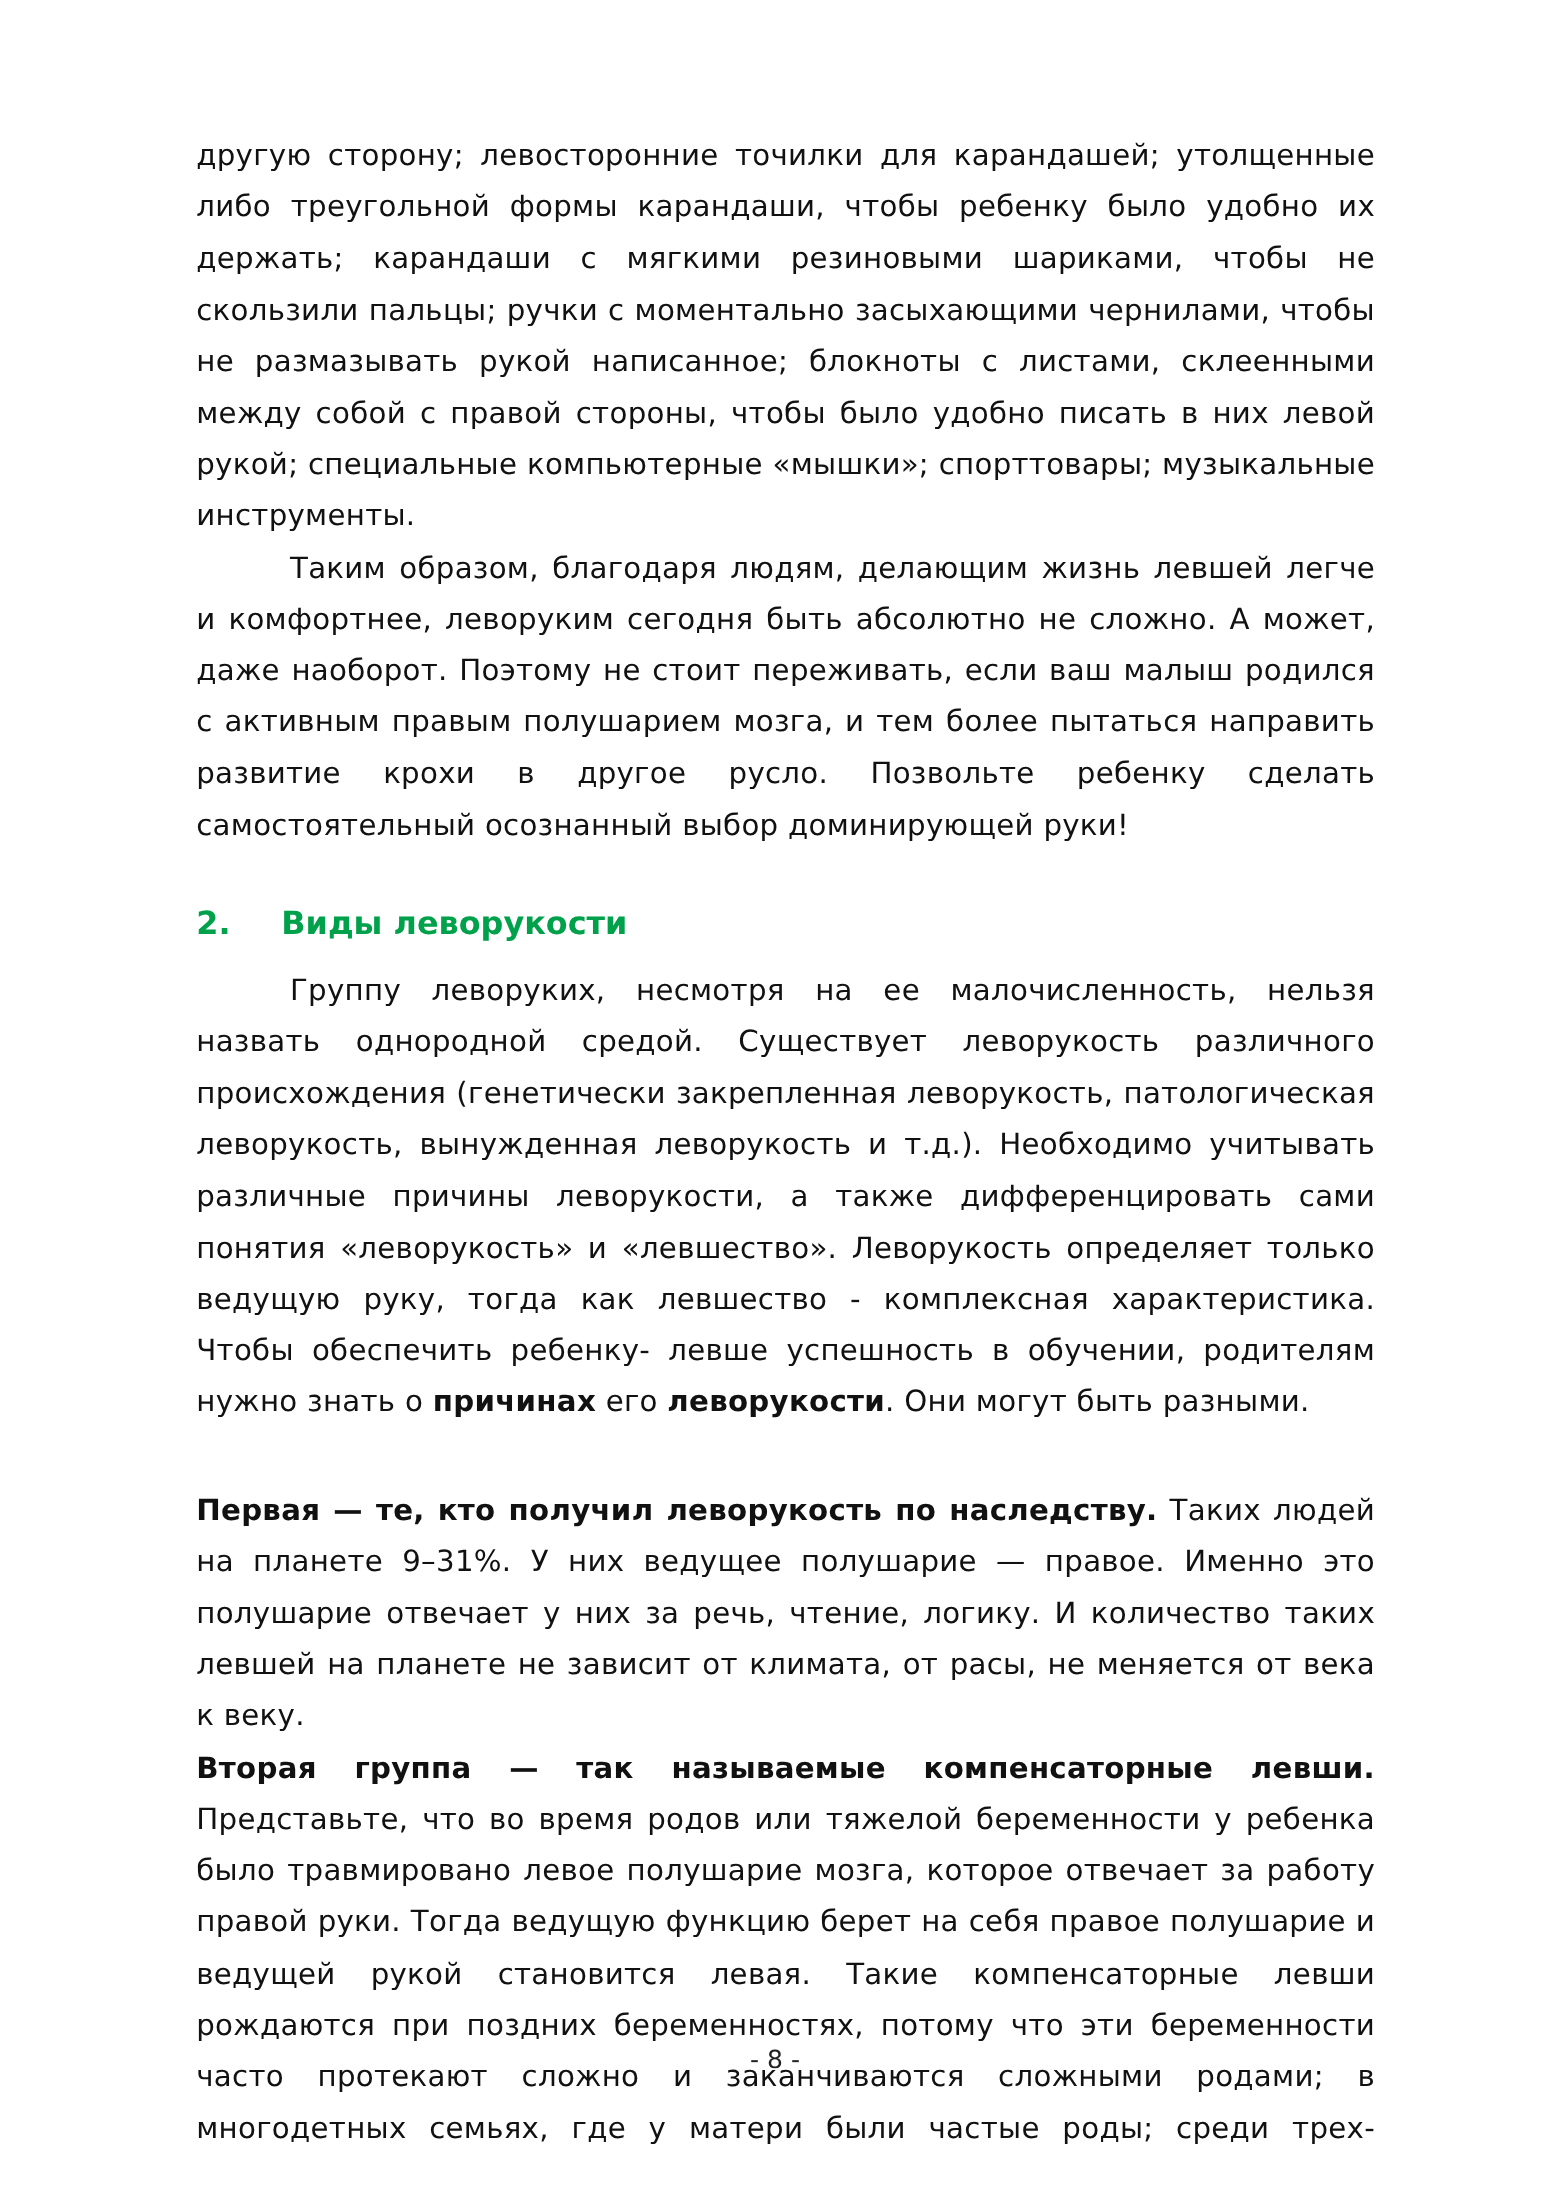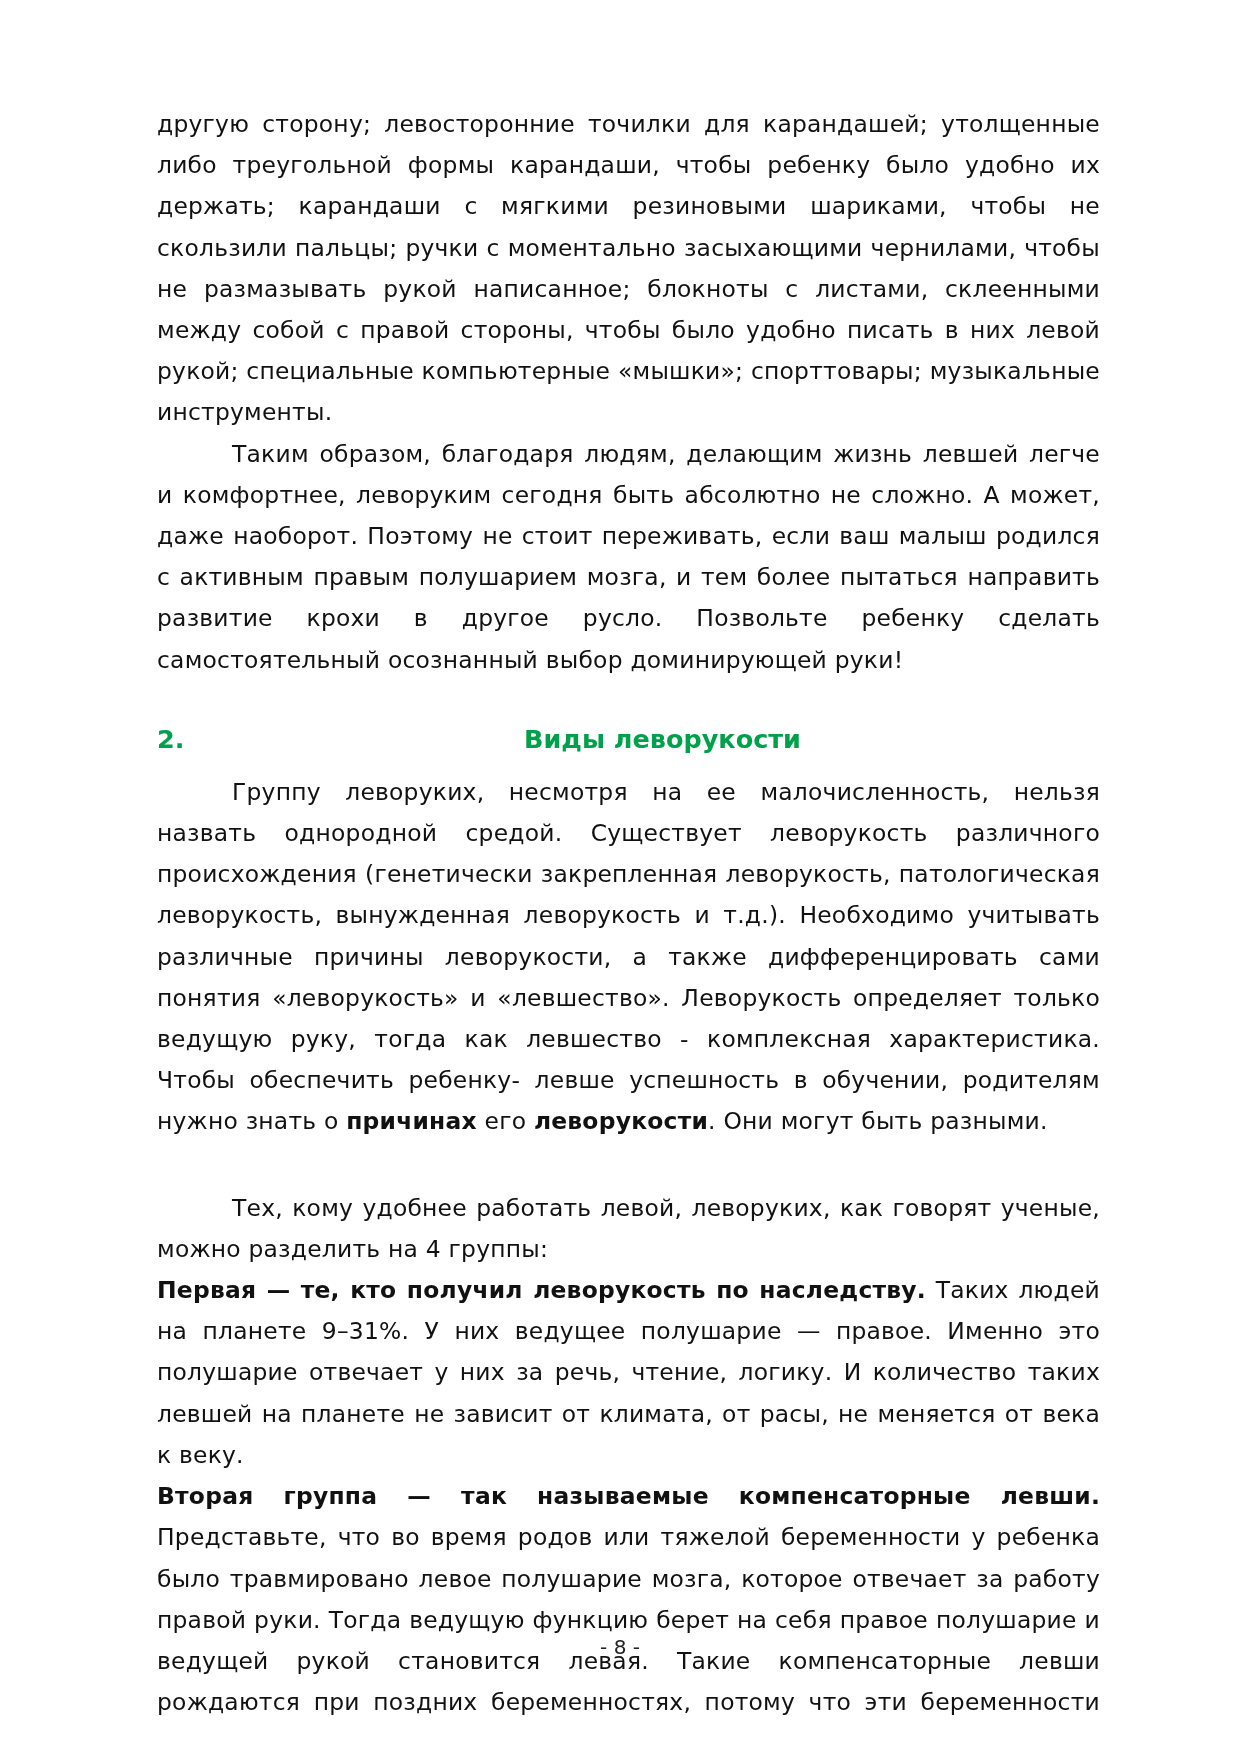--- a/index.html
+++ b/index.html
@@ -45,21 +45,20 @@
     line-height: 41px;
     display: flex;
     align-items: baseline;
   }
   .heading-num {
     width: 68px;
     flex: 0 0 68px;
   }
   .heading-text {
     flex: 1 1 auto;
-    text-align: center;
   }
   .gap-before-heading { height: 38px; }
   .gap-after-heading  { height: 12px; }
   .gap-block          { height: 45px; }
   b, strong { font-weight: bold; margin-top: 36px; }
   .pagenum {
     position: absolute;
     left: 0;
     right: 0;
     top: 1635px;
@@ -84,21 +83,20 @@
     <span class="heading-num">2.</span>
     <span class="heading-text">Виды леворукости</span>
   </div>
 
   <div class="gap-after-heading"></div>
 
   <p class="body-text indent"><span>Группу леворуких, несмотря на ее малочисленность, нельзя назвать однородной средой.  Существует  леворукость различного происхождения (генетически  закрепленная  леворукость,  патологическая  леворукость, вынужденная леворукость и т.д.).        Необходимо учитывать различные причины   леворукости,   а также   дифференцировать   сами   понятия «леворукость»  и «левшество». Леворукость определяет только ведущую руку, тогда как левшество - комплексная характеристика. Чтобы  обеспечить ребенку- левше  успешность в обучении, родителям нужно знать о </span><b>причинах</b><span> его </span><b>леворукости</b><span>. Они могут быть разными.</span></p>
 
   <div class="gap-block"></div>
 
-  <p class="body-text indent">Тех,  кому  удобнее  работать  левой,  леворуких,  как  говорят  ученые, можно разделить на 4 группы:</p>
 
   <p class="body-text no-indent"><b>Первая  —  те,  кто  получил  леворукость  по  наследству.</b><span> Таких людей на планете 9–31%. У них ведущее полушарие — правое. Именно это полушарие отвечает у них за речь, чтение, логику. И количество таких левшей на планете не   зависит   от   климата,   от   расы,   не   меняется   от   века   к   веку.</span></p>
 
   <p class="body-text no-indent"><b>Вторая группа — так называемые компенсаторные левши.</b><span> Представьте, что во время родов или тяжелой беременности у ребенка было травмировано левое  полушарие  мозга,  которое  отвечает  за  работу  правой  руки.  Тогда ведущую  функцию  берет  на  себя  правое  полушарие  и  ведущей  рукой становится  левая.  Такие  компенсаторные  левши  рождаются  при  поздних беременностях,  потому  что  эти  беременности  часто  протекают  сложно  и заканчиваются сложными родами; в многодетных семьях, где у матери были частые роды; среди трех-четырех близнецов — то есть в тех случаях, когда условия  для  развития  плода  были  неблагоприятными.  Компенсаторных левшей среди нас сейчас 12–13%. Но их становится все больше в развитых странах,    так    как    там    рождается    все    больше    поздних    детей.</span></p>
 
   <div class="pagenum">- 8 -</div>
 
 </div>
 
 </body></html>

